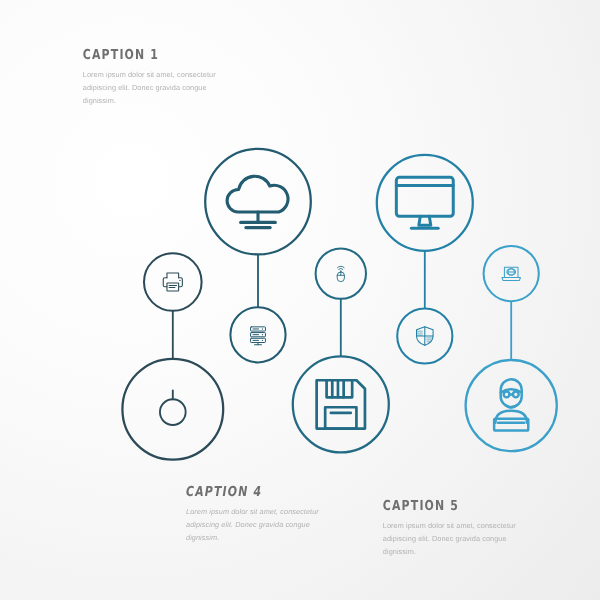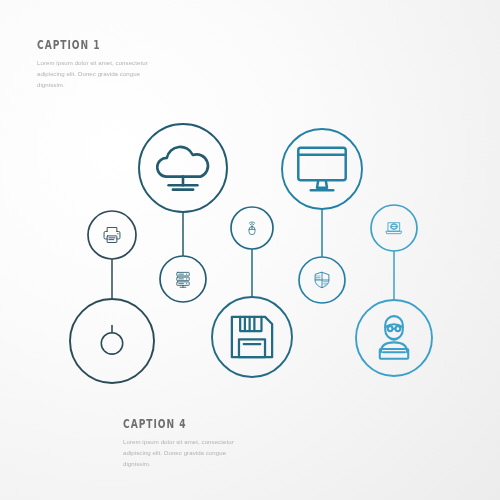--- a/index.html
+++ b/index.html
@@ -3,21 +3,21 @@
 <meta charset="utf-8">
 <style>
   html,body{margin:0;padding:0;}
   body{
     width:500px;height:500px;overflow:hidden;
     font-family:"Liberation Sans", sans-serif;
     background:
       radial-gradient(circle at 22% 30%, #ffffff 0%, #fbfbfb 35%, #f3f3f3 70%, #ececec 100%);
     position:relative;
   }
-  .stage{position:absolute;inset:0;}
+  .stage{position:absolute;inset:0;margin-left:32px;}
   svg.diagram{position:absolute;left:0;top:0;width:500px;height:500px;}
 
   .cap{position:absolute;}
   .cap-title{
     font-family:"DejaVu Sans Condensed","Liberation Sans",sans-serif;
     font-size:11.5px;
     font-weight:700;
     letter-spacing:1.1px;
     color:#6f6f6f;
     margin:0 0 6px 0;
@@ -29,21 +29,21 @@
     font-size:6.1px;
     line-height:1.78;
     color:#b2b2b2;
     margin:0;
     width:118px;
     letter-spacing:0.06px;
   }
   .c1{left:37px;top:38px;}
   .c2{left:206px;top:38px;}
   .c3{left:369px;top:38px;}
-  .c4{left:123px;top:417px;}
+  .c4{left:123px;top:402px;font-style:italic;}
   .c5{left:287px;top:414px;}
 </style>
 </head>
 <body>
 
 <div class="stage">
 
   <svg class="diagram" viewBox="0 0 500 500">
     <defs>
 
@@ -218,14 +218,18 @@
     <p class="cap-body">Lorem ipsum dolor sit amet, consectetur adipiscing elit. Donec gravida congue dignissim.</p>
   </div>
 
 
 
   <div class="cap c4">
     <p class="cap-title">CAPTION 4</p>
     <p class="cap-body">Lorem ipsum dolor sit amet, consectetur adipiscing elit. Donec gravida congue dignissim.</p>
   </div>
 
+  <div class="cap c5">
+    <p class="cap-title">CAPTION 5</p>
+    <p class="cap-body">Lorem ipsum dolor sit amet, consectetur adipiscing elit. Donec gravida congue dignissim.</p>
+  </div>
 
 </div>
 
 </body></html>

